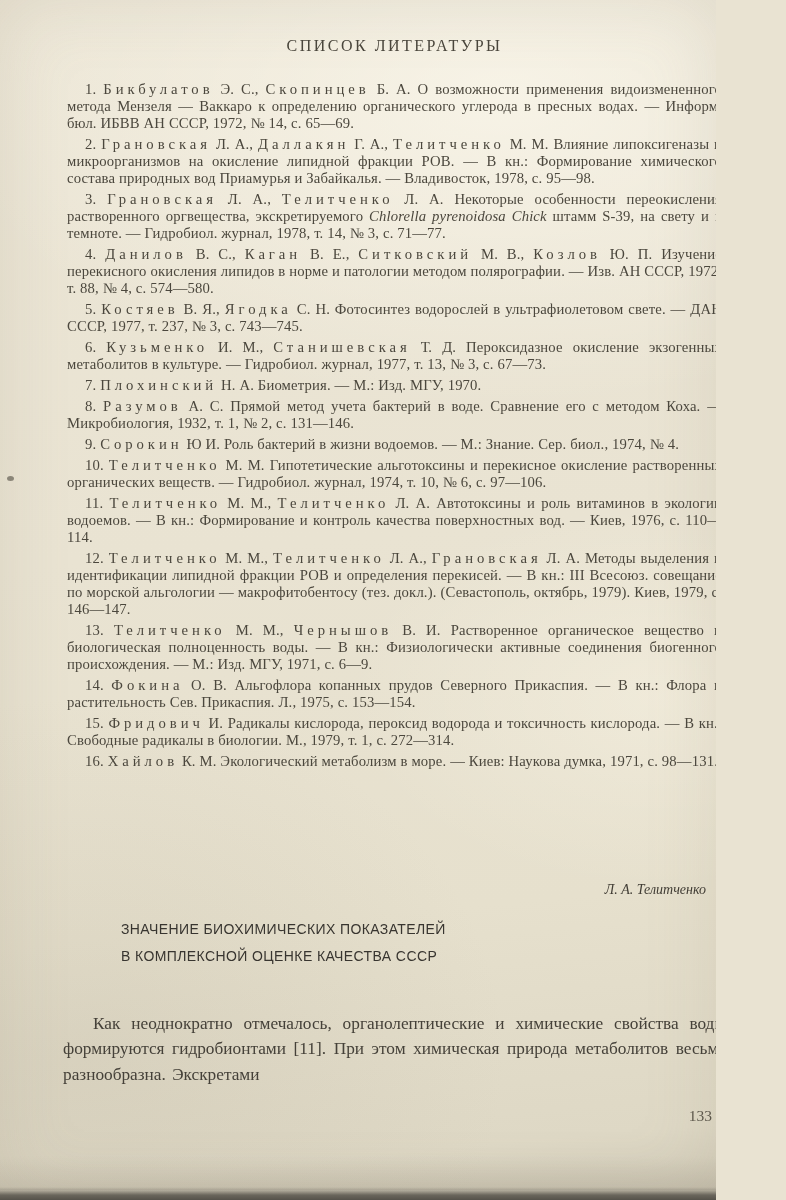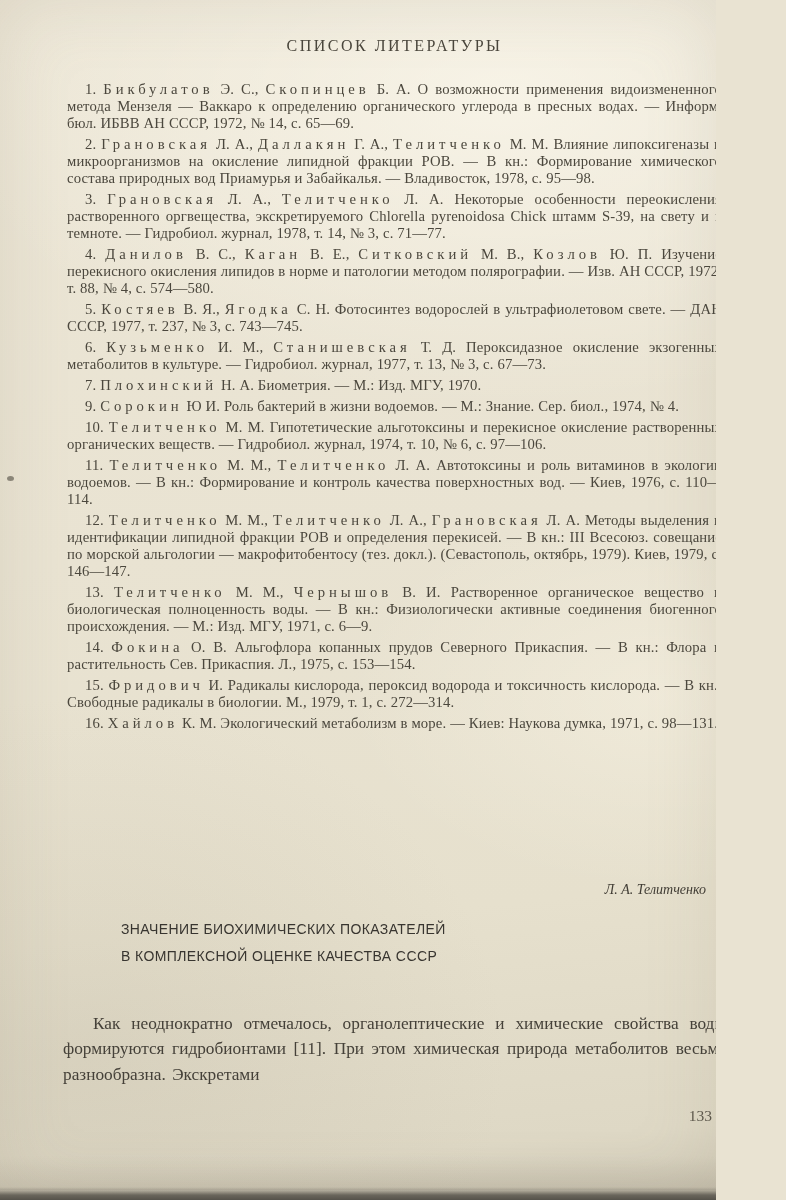--- a/index.html
+++ b/index.html
@@ -38,21 +38,21 @@
     min-height: 745px;
     font-size: 14.7px;
     line-height: 17px;
     text-align: justify;
     color: #4b473d;
     letter-spacing: 0.15px;
   }
   .ref { margin: 4px; text-indent: 18px; }
   .ref-num { white-space: pre; }
   .spaced { letter-spacing: 0.27em; }
-  .latin-italic { }
+  .latin-italic { font-style: italic; }
   .author {
     margin-top: 56px;
     padding-right: 20px;
     text-align: right;
     font-style: italic;
     font-size: 14px;
     color: #403c34;
   }
   .heading {
     margin: 18px 0 0 0;
@@ -106,20 +106,21 @@
     <h1 class="title">СПИСОК ЛИТЕРАТУРЫ</h1>
 
     <div class="refs" id="refs">
         <p class="ref"><span class="ref-num">1. </span><span class="spaced">Бикбулатов</span><span class="plain"> Э. С., </span><span class="spaced">Скопинцев</span><span class="plain"> Б. А. О возможности применения видоизмененного метода Мензеля — Ваккаро к определению органического углерода в пресных водах. — Информ. бюл. ИБВВ АН СССР, 1972, № 14, с. 65—69.</span></p>
         <p class="ref"><span class="ref-num">2. </span><span class="spaced">Грановская</span><span class="plain"> Л. А., </span><span class="spaced">Даллакян</span><span class="plain"> Г. А., </span><span class="spaced">Телитченко</span><span class="plain"> М. М. Влияние липоксигеназы и микроорганизмов на окисление липидной фракции РОВ. — В кн.: Формирование химического состава природных вод Приамурья и Забайкалья. — Владивосток, 1978, с. 95—98.</span></p>
         <p class="ref"><span class="ref-num">3. </span><span class="spaced">Грановская</span><span class="plain"> Л. А., </span><span class="spaced">Телитченко</span><span class="plain"> Л. А. Некоторые особенности переокисления растворенного оргвещества, экскретируемого </span><span class="latin-italic">Chlorella pyrenoidosa Chick</span><span class="plain"> штамм S-39, на свету и в темноте. — Гидробиол. журнал, 1978, т. 14, № 3, с. 71—77.</span></p>
         <p class="ref"><span class="ref-num">4. </span><span class="spaced">Данилов</span><span class="plain"> В. С., </span><span class="spaced">Каган</span><span class="plain"> В. Е., </span><span class="spaced">Ситковский</span><span class="plain"> М. В., </span><span class="spaced">Козлов</span><span class="plain"> Ю. П. Изучение перекисного окисления липидов в норме и патологии методом полярографии. — Изв. АН СССР, 1972, т. 88, № 4, с. 574—580.</span></p>
         <p class="ref"><span class="ref-num">5. </span><span class="spaced">Костяев</span><span class="plain"> В. Я., </span><span class="spaced">Ягодка</span><span class="plain"> С. Н. Фотосинтез водорослей в ультрафиолетовом свете. — ДАН СССР, 1977, т. 237, № 3, с. 743—745.</span></p>
         <p class="ref"><span class="ref-num">6. </span><span class="spaced">Кузьменко</span><span class="plain"> И. М., </span><span class="spaced">Станишевская</span><span class="plain"> Т. Д. Пероксидазное окисление экзогенных метаболитов в культуре. — Гидробиол. журнал, 1977, т. 13, № 3, с. 67—73.</span></p>
         <p class="ref"><span class="ref-num">7. </span><span class="spaced">Плохинский</span><span class="plain"> Н. А. Биометрия. — М.: Изд. МГУ, 1970.</span></p>
+        <p class="ref"><span class="ref-num">8. </span><span class="spaced">Разумов</span><span class="plain"> А. С. Прямой метод учета бактерий в воде. Сравнение его с методом Коха. — Микробиология, 1932, т. 1, № 2, с. 131—146.</span></p>
         <p class="ref"><span class="ref-num">9. </span><span class="spaced">Сорокин</span><span class="plain"> Ю И. Роль бактерий в жизни водоемов. — М.: Знание. Сер. биол., 1974, № 4.</span></p>
         <p class="ref"><span class="ref-num">10. </span><span class="spaced">Телитченко</span><span class="plain"> М. М. Гипотетические альготоксины и перекисное окисление растворенных органических веществ. — Гидробиол. журнал, 1974, т. 10, № 6, с. 97—106.</span></p>
         <p class="ref"><span class="ref-num">11. </span><span class="spaced">Телитченко</span><span class="plain"> М. М., </span><span class="spaced">Телитченко</span><span class="plain"> Л. А. Автотоксины и роль витаминов в экологии водоемов. — В кн.: Формирование и контроль качества поверхностных вод. — Киев, 1976, с. 110—114.</span></p>
         <p class="ref"><span class="ref-num">12. </span><span class="spaced">Телитченко</span><span class="plain"> М. М., </span><span class="spaced">Телитченко</span><span class="plain"> Л. А., </span><span class="spaced">Грановская</span><span class="plain"> Л. А. Методы выделения и идентификации липидной фракции РОВ и определения перекисей. — В кн.: III Всесоюз. совещание по морской альгологии — макрофитобентосу (тез. докл.). (Севастополь, октябрь, 1979). Киев, 1979, с. 146—147.</span></p>
         <p class="ref"><span class="ref-num">13. </span><span class="spaced">Телитченко</span><span class="plain"> М. М., </span><span class="spaced">Чернышов</span><span class="plain"> В. И. Растворенное органическое вещество и биологическая полноценность воды. — В кн.: Физиологически активные соединения биогенного происхождения. — М.: Изд. МГУ, 1971, с. 6—9.</span></p>
         <p class="ref"><span class="ref-num">14. </span><span class="spaced">Фокина</span><span class="plain"> О. В. Альгофлора копанных прудов Северного Прикаспия. — В кн.: Флора и растительность Сев. Прикаспия. Л., 1975, с. 153—154.</span></p>
         <p class="ref"><span class="ref-num">15. </span><span class="spaced">Фридович</span><span class="plain"> И. Радикалы кислорода, пероксид водорода и токсичность кислорода. — В кн.: Свободные радикалы в биологии. М., 1979, т. 1, с. 272—314.</span></p>
         <p class="ref"><span class="ref-num">16. </span><span class="spaced">Хайлов</span><span class="plain"> К. М. Экологический метаболизм в море. — Киев: Наукова думка, 1971, с. 98—131.</span></p>
       </div>
 

